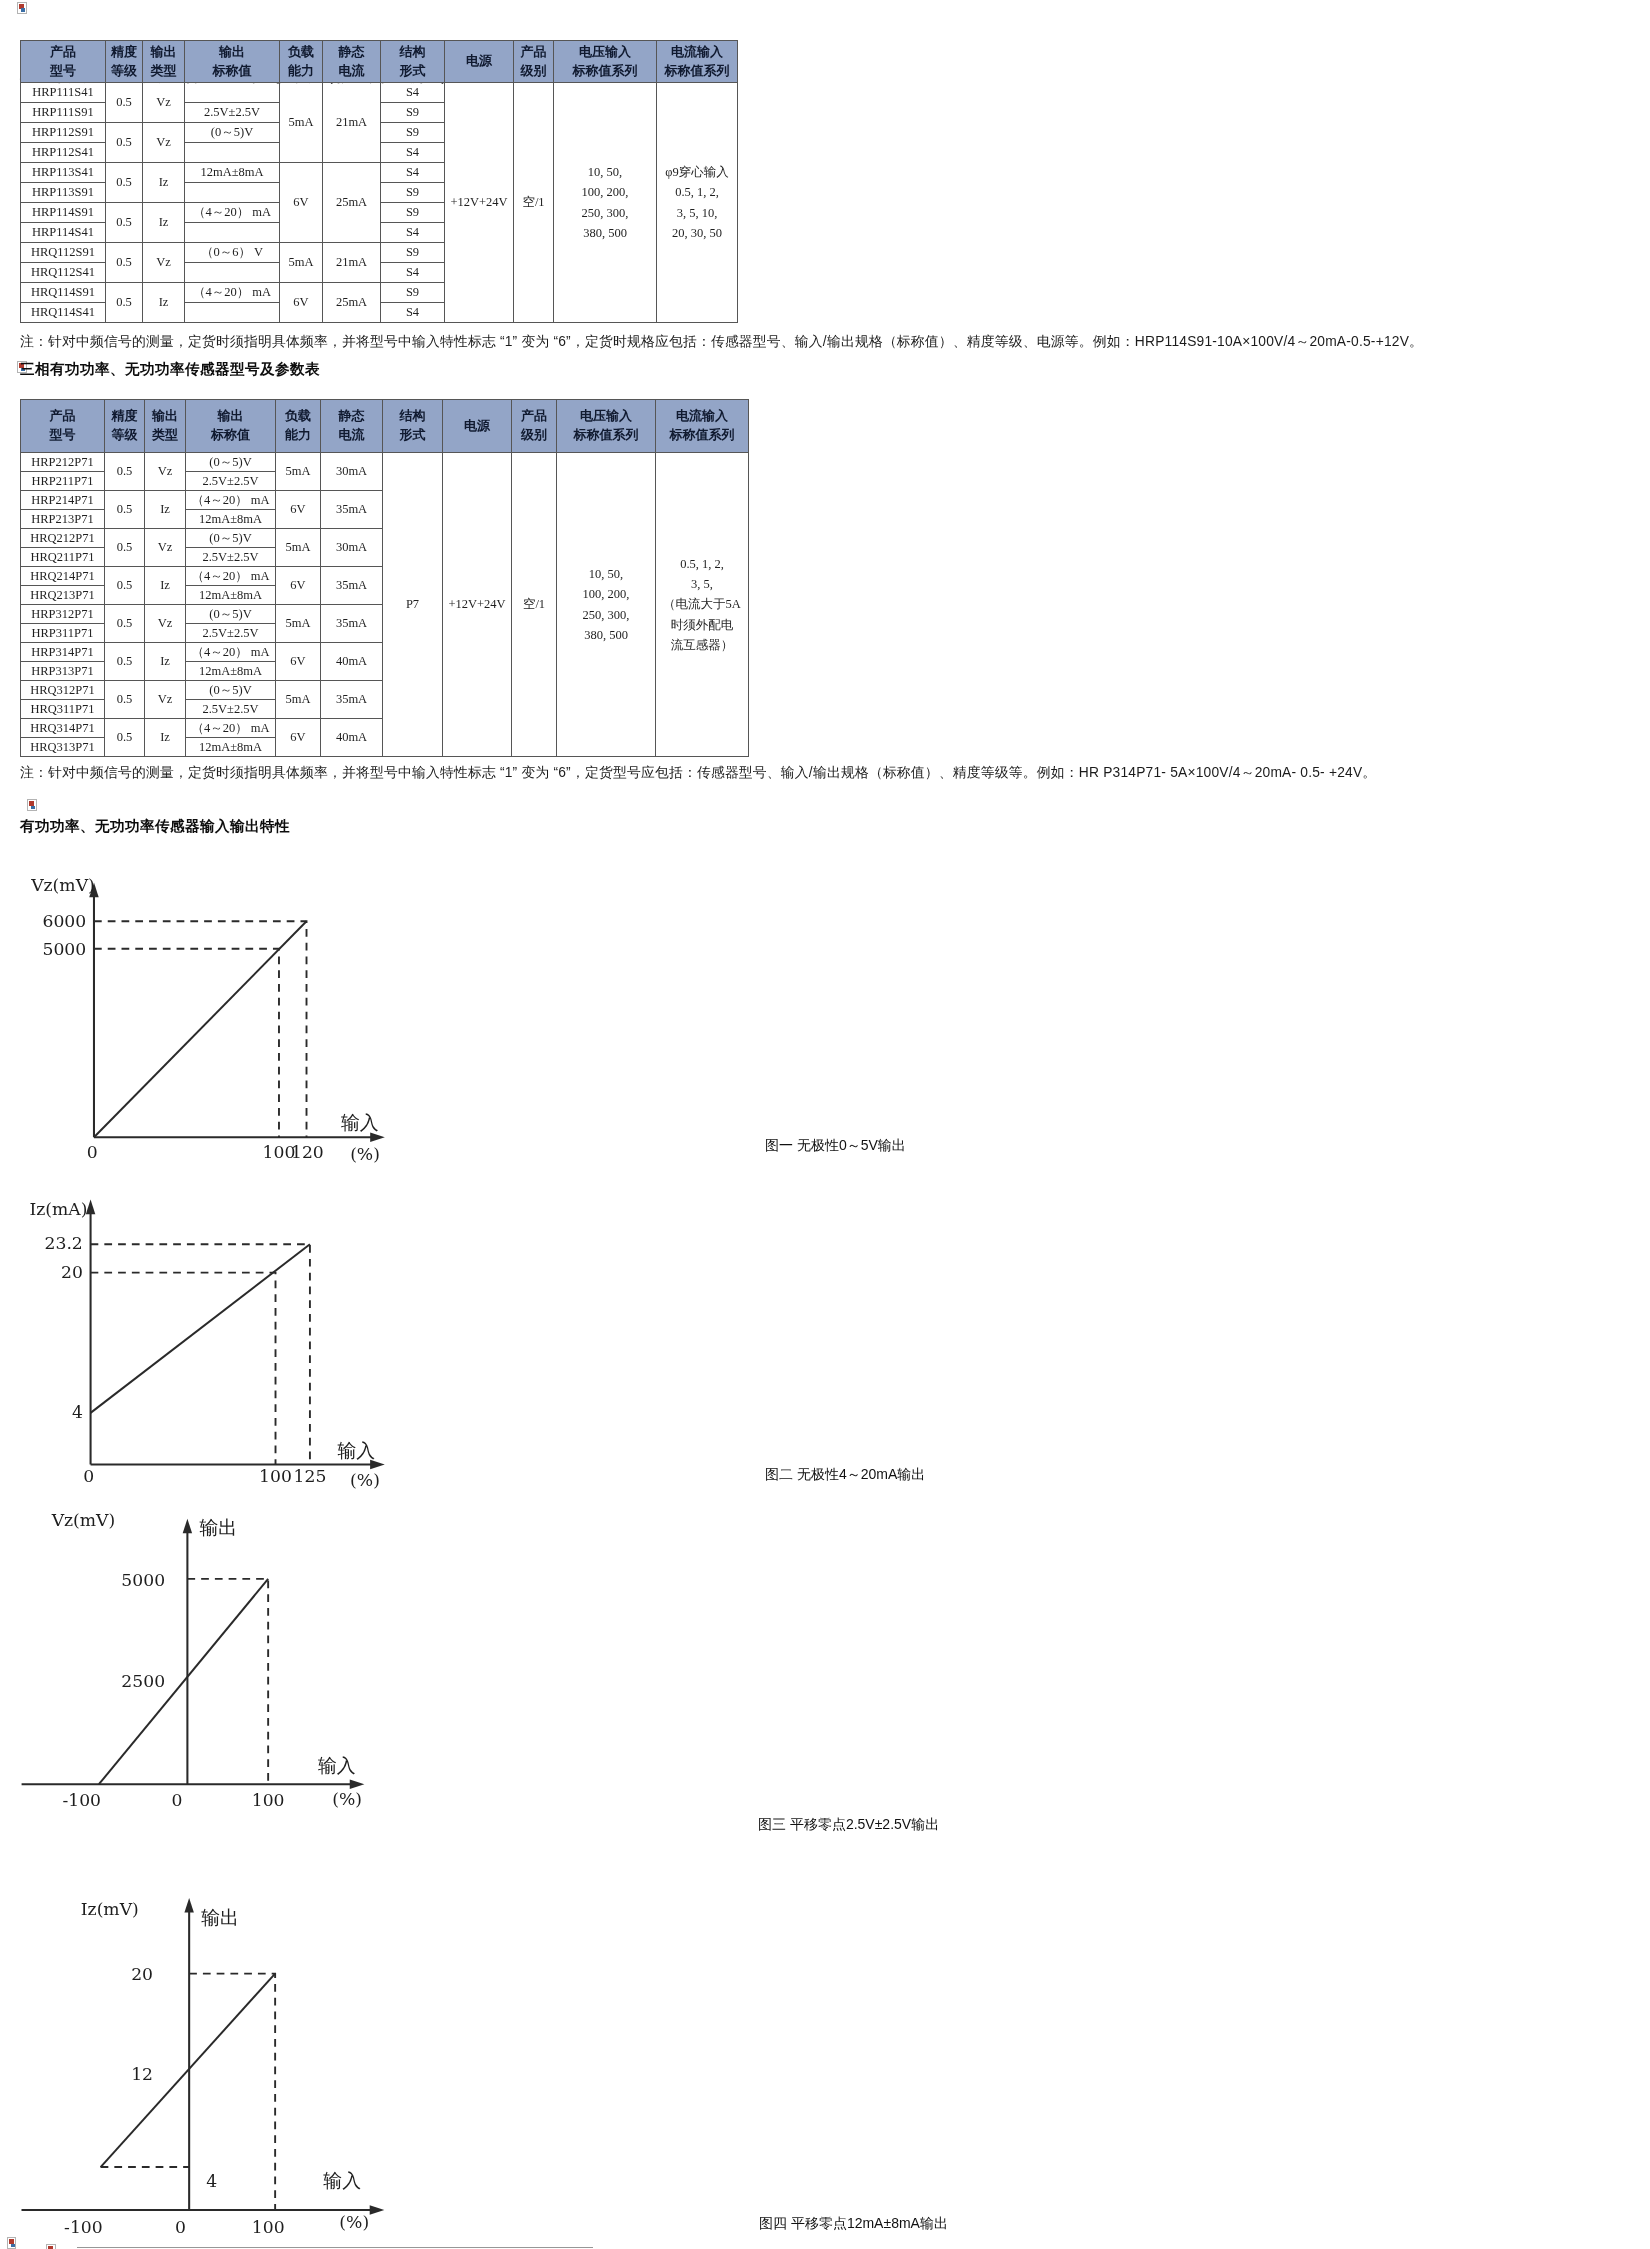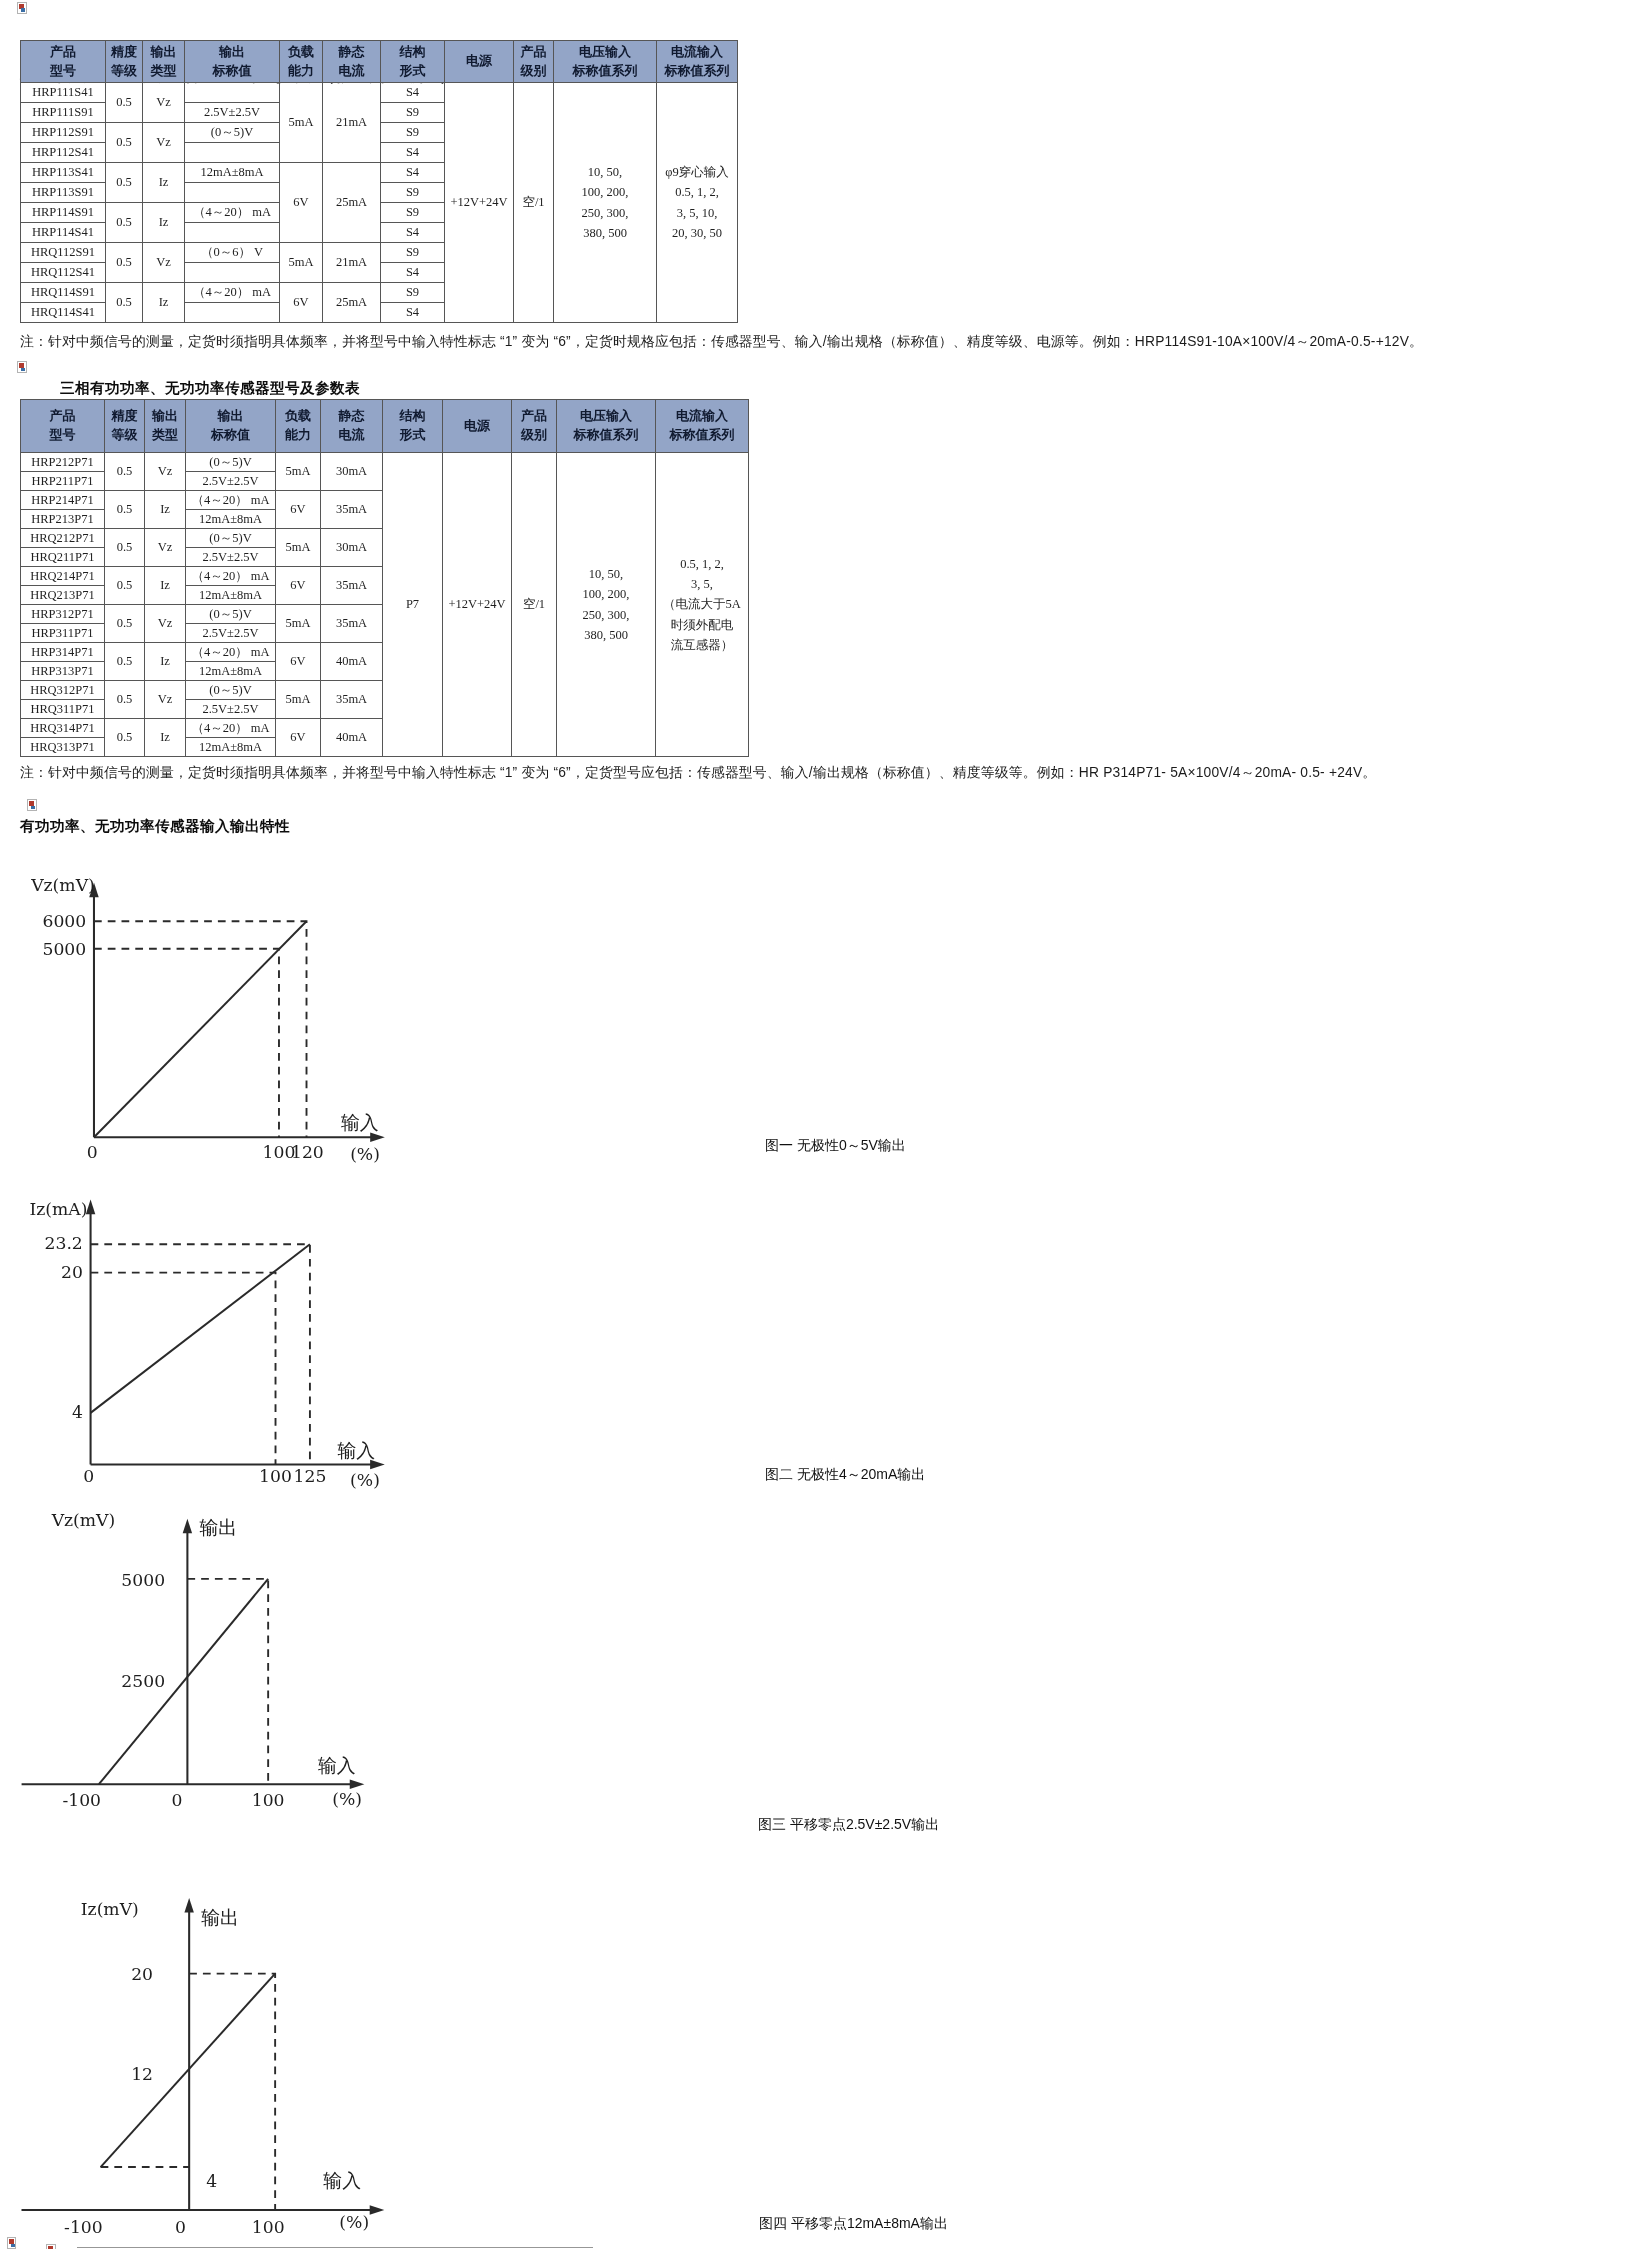--- a/index.html
+++ b/index.html
@@ -170,21 +170,21 @@
             <td>HRQ114S41</td>
             <td></td>
             <td>S4</td>
           </tr>
         </tbody>
       </table>
     </div>
   <div class="note" style="left:20px;top:333px;">注：针对中频信号的测量，定货时须指明具体频率，并将型号中输入特性标志 “1” 变为 “6”，定货时规格应包括：传感器型号、输入/输出规格（标称值）、精度等级、电源等。例如：HRP114S91-10A×100V/4～20mA-0.5-+12V。</div>
 
   <div class="bimg" style="left:17px;top:361px;"></div>
-  <div class="h1" style="left:20px;top:379px;margin-left:40px;">三相有功功率、无功功率传感器型号及参数表</div>
+  <div class="h1" style="left:20px;top:360px;">三相有功功率、无功功率传感器型号及参数表</div>
   <div class="tblpos" style="left:20px;top:399px;">
       <table class="t2">
         <colgroup>
           <col style="width: 84px;">
           <col style="width: 40px;">
           <col style="width: 41px;">
           <col style="width: 90px;">
           <col style="width: 45px;">
           <col style="width: 62px;">
           <col style="width: 60px;">

